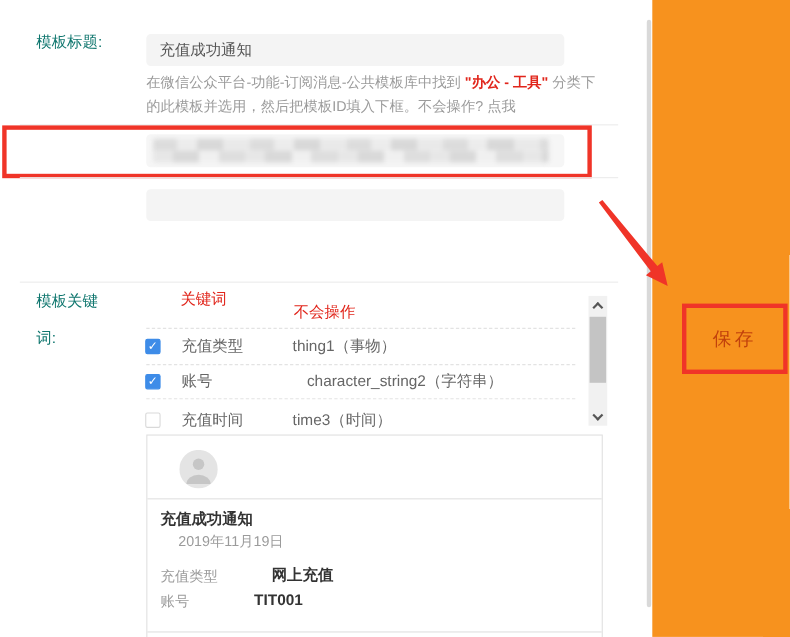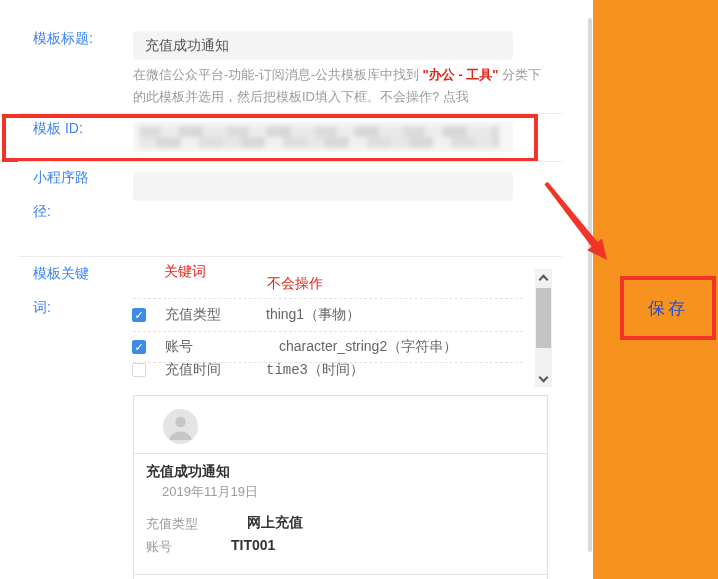--- a/index.html
+++ b/index.html
@@ -4,21 +4,21 @@
 <style>
   :root{
     --accent:#f7921e; --ann-red:#f03428; --hdr-red:#e1251b; --cb-blue:#3e8ce8;
   }
   *{margin:0;padding:0;box-sizing:border-box;}
   html,body{background:#fff;}
   body{font-family:"Liberation Sans","DejaVu Sans",sans-serif;}
   .stage{position:relative;width:718px;height:579px;background:#fff;overflow:hidden;}
 
   .abs{position:absolute;}
-  .label{font-size:14px;color:#3b82f6;line-height:34px;}
+  .label{font-size:14px;color:#0f766e;line-height:34px;}
   .input{background:#f4f4f4;border-radius:4px;font-size:14px;color:#555;line-height:29px;padding:0 12px;}
   .help{font-size:13px;color:#9b9b9b;line-height:22px;}
   .help .red{color:var(--hdr-red);font-weight:bold;}
   .divider{height:1px;background:#ececec;}
 
   .col-hdr{font-size:14px;color:var(--hdr-red);line-height:20px;}
   .dashed{border-top:1px dashed #e3e3e3;height:0;}
   .krow{display:flex;align-items:center;height:28px;}
   .cb{width:14px;height:14px;border:1px solid #d9d9d9;background:#fff;border-radius:2px;
       font-size:11px;line-height:13px;text-align:center;color:#fff;}
@@ -35,21 +35,21 @@
 
   .card{background:#fff;border:1px solid #e0e0e0;}
   .card .sect-line{position:absolute;left:0;right:0;height:1px;background:#e0e0e0;}
   .pv-title{font-size:14px;font-weight:bold;color:#333;}
   .pv-date{font-size:13px;color:#9b9b9b;}
   .pv-label{font-size:13px;color:#9b9b9b;}
   .pv-value{font-size:14px;font-weight:bold;color:#333;}
 
   .orange-panel{position:absolute;left:593px;top:0;width:125px;height:579px;background:var(--accent);}
   .save-box{position:absolute;left:620px;top:276px;width:96px;height:64px;border:4px solid var(--ann-red);
-            display:flex;align-items:center;justify-content:center;color:#1d4ed8;font-size:17px;letter-spacing:3px;cursor:pointer;}
+            display:flex;align-items:center;justify-content:center;color:#c2410c;font-size:17px;letter-spacing:3px;cursor:pointer;}
   .ann-rect{position:absolute;border:4px solid var(--ann-red);pointer-events:none;}
   .arrow-svg{position:absolute;pointer-events:none;}
   .arrow-svg polygon{fill:var(--ann-red);}
 
   .page-thumb{position:absolute;left:588px;top:18px;width:4px;height:534px;background:#d9d9d9;border-radius:2px;}
 
   .mosaic{position:absolute;left:6px;top:4px;right:14px;height:22px;overflow:hidden;filter:blur(2px);border-radius:3px;}
   .mosaic .m1{height:11px;background:repeating-linear-gradient(90deg,#dcdcdc 0 22px,#ececec 22px 40px,#d8d8d8 40px 64px,#e9e9e9 64px 88px);}
   .mosaic .m2{height:11px;background:repeating-linear-gradient(90deg,#e7e7e7 0 18px,#d9d9d9 18px 42px,#f0f0f0 42px 60px,#dedede 60px 84px);}
 </style>
@@ -59,32 +59,30 @@
 <div class="stage">
 
   <div class="abs label" style="left:33px;top:21px;">模板标题:</div>
   <div class="abs input" style="left:133px;top:31px;width:380px;height:29px;">充值成功通知</div>
   <div class="abs help" style="left:133px;top:64px;width:414px;">
     <span>在微信公众平台-功能-订阅消息-公共模板库中找到 </span><span class="red">"办公 - 工具"</span><span> 分类下的此模板并选用，然后把模板ID填入下框。不会操作? 点我</span>
   </div>
 
   <div class="abs divider" style="left:18px;top:113px;width:544px;"></div>
 
-  <div class="abs label" style="left:33px;top:111px;">模板 ID:</div>
   <div class="abs input" style="left:133px;top:122px;width:380px;height:30px;background:#f6f6f6;">
     <div class="mosaic">
       <div class="m1"></div>
         <div class="m2"></div>
     </div>
   </div>
   <div class="ann-rect" style="left:2px;top:114px;width:536px;height:48px;"></div>
 
   <div class="abs divider" style="left:18px;top:161px;width:544px;"></div>
 
-  <div class="abs label" style="left:33px;top:160px;width:64px;">小程序路径:</div>
   <div class="abs input" style="left:133px;top:172px;width:380px;height:29px;"></div>
 
   <div class="abs divider" style="left:18px;top:256px;width:544px;"></div>
 
   <div class="abs label" style="left:33px;top:256px;width:64px;">模板关键词:</div>
 
   <div class="abs col-hdr" style="left:164px;top:261px;text-align:right;">关键词</div>
   <div class="abs col-hdr" style="left:267px;top:273px;">不会操作</div>
 
   <div class="abs dashed" style="left:133px;top:298px;width:390px;"></div>
@@ -96,21 +94,21 @@
   </div>
   <div class="abs dashed" style="left:133px;top:331px;width:390px;"></div>
 
   <div class="abs krow" style="left:132px;top:333px;width:395px;">
     <span class="cb checked"></span>
     <span class="ktext" style="margin-left:19px;width:83px;">账号</span>
     <span class="ktext" style="margin-left:31px;">character_string2（字符串）</span>
   </div>
   <div class="abs dashed" style="left:133px;top:362px;width:390px;"></div>
 
-  <div class="abs krow" style="left:132px;top:356px;width:395px;font-family:Liberation Mono, monospace;">
+  <div class="abs krow" style="left:132px;top:368px;width:395px;">
     <span class="cb"></span>
     <span class="ktext" style="margin-left:19px;width:83px;">充值时间</span>
     <span class="ktext" style="margin-left:18px;">time3（时间）</span>
   </div>
 
   <div class="abs sbar" style="left:535px;top:269px;width:17px;height:118px;">
     <div class="sbtn" style="top:2px;">
         <span class="chev up"></span>
       </div>
     <div class="thumb" style="top:19px;height:60px;"></div>

